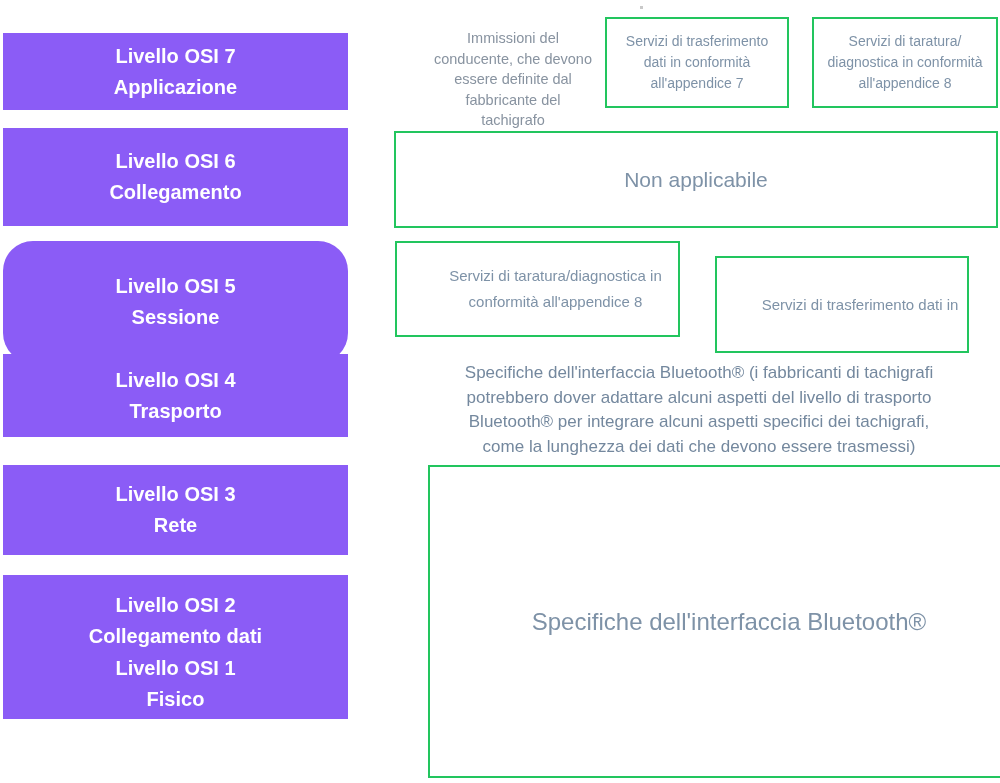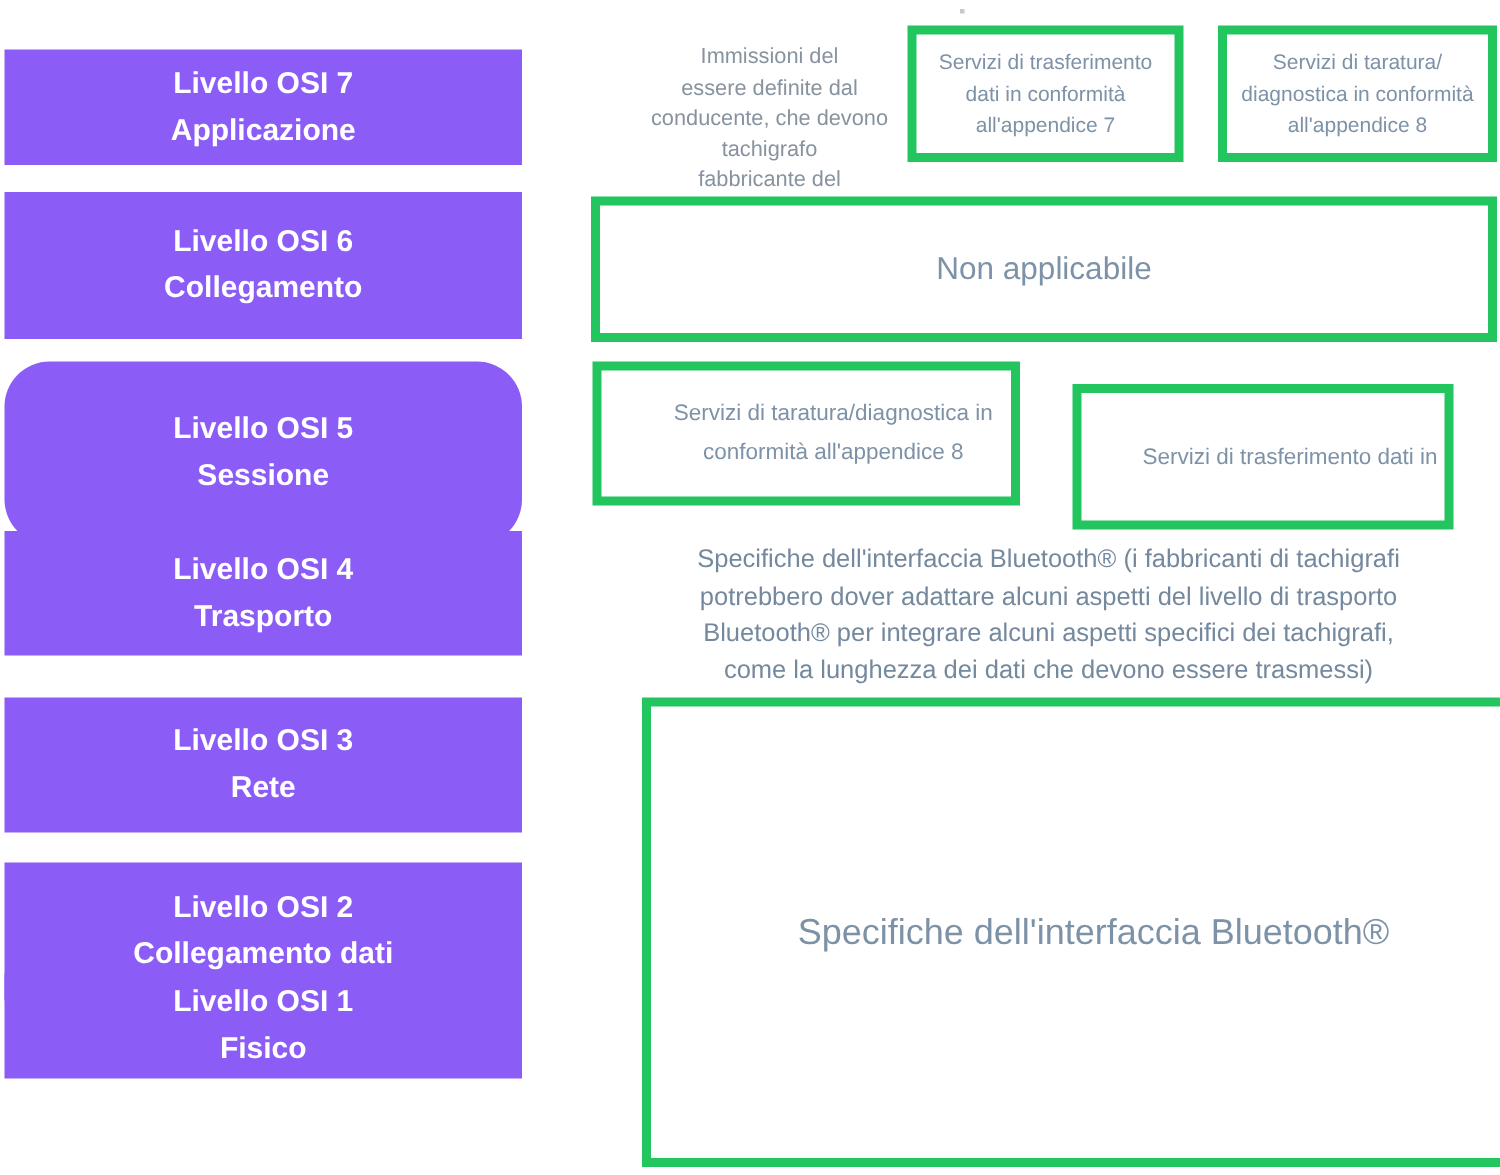--- a/index.html
+++ b/index.html
@@ -24,21 +24,21 @@
     display: flex;
     flex-direction: column;
     justify-content: center;
     align-items: center;
     text-align: center;
     box-sizing: border-box;
   }
   
   .outlined {
     position: absolute;
-    border: 6px solid #22c55e;
+    border: 2px solid #22c55e;
     background: #ffffff;
     box-sizing: border-box;
     display: flex;
     flex-direction: column;
     justify-content: center;
     align-items: center;
     text-align: center;
     color: #7e92a7;
   }
   .outlined.small { font-size: 14px; line-height: 21px; }
@@ -115,24 +115,24 @@
     <div>Livello OSI 2</div>
     <div>Collegamento dati</div>
   </div>
   <div class="osi-box" id="osi-1">
     <div>Livello OSI 1</div>
     <div>Fisico</div>
   </div>
 
   <div class="note driver-note">
     <div>Immissioni del</div>
+    <div>conducente, che devono</div>
     <div>essere definite dal</div>
-    <div>conducente, che devono</div>
+    <div>fabbricante del</div>
     <div>tachigrafo</div>
-    <div>fabbricante del</div>
   </div>
 
   <div class="outlined small" id="box-transfer-app">
     <div>Servizi di trasferimento</div>
     <div>dati in conformità</div>
     <div>all'appendice 7</div>
   </div>
   <div class="outlined small" id="box-calibration-app">
     <div>Servizi di taratura/</div>
     <div>diagnostica in conformità</div>

